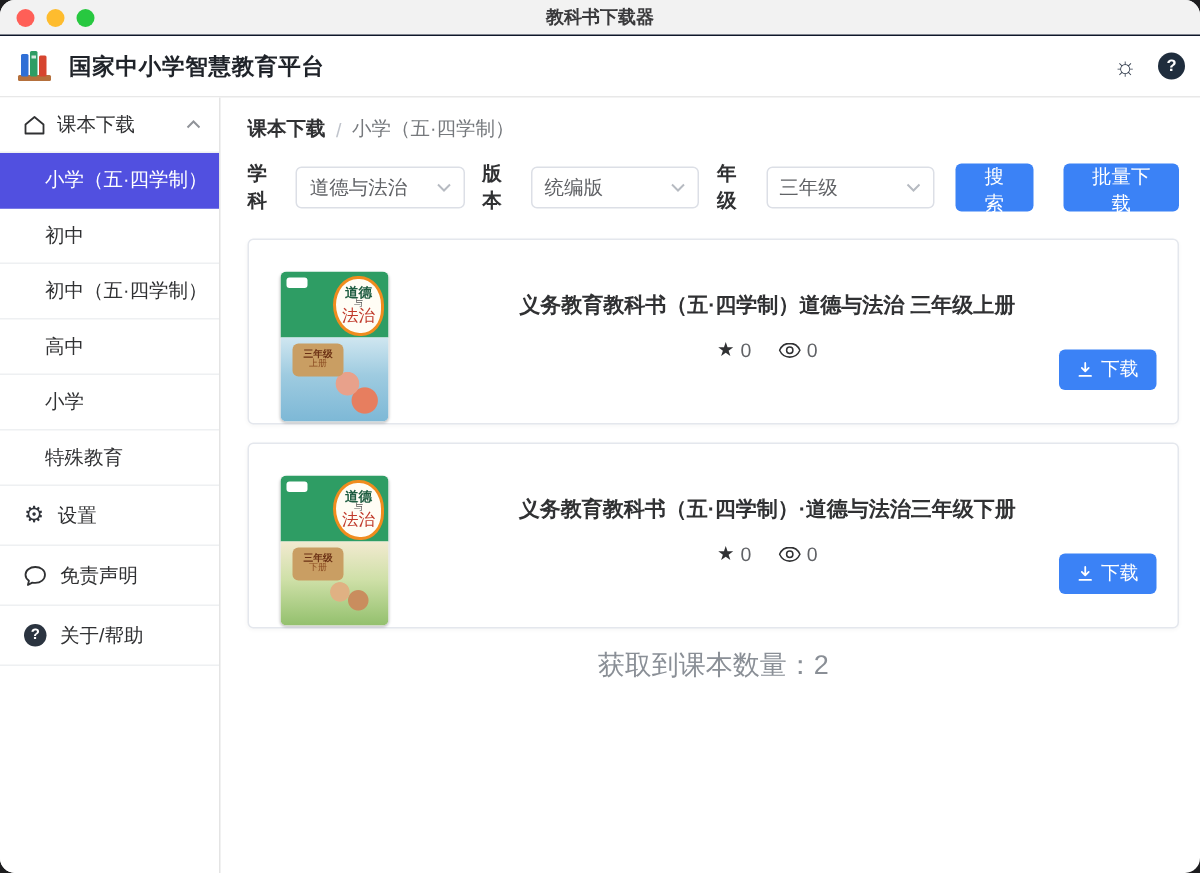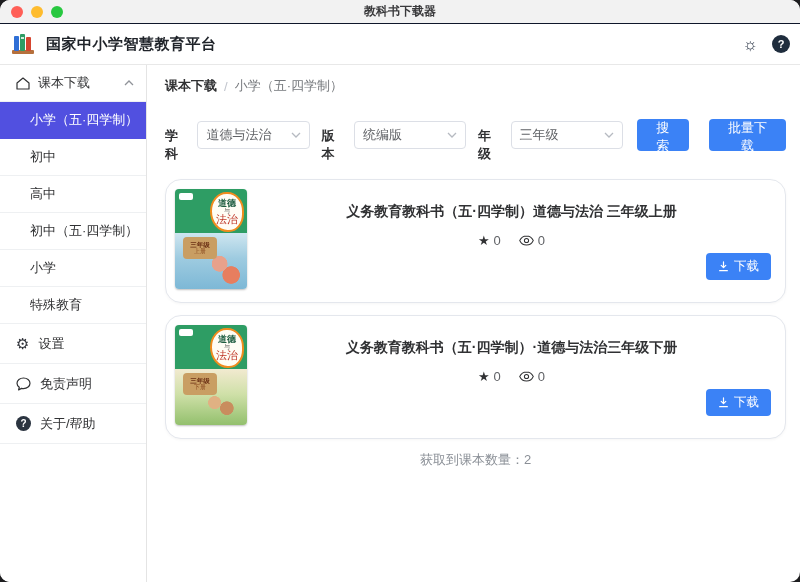--- a/index.html
+++ b/index.html
@@ -34,28 +34,28 @@
   .qmark { width:15px; height:15px; border-radius:50%; background:#2b3440; color:#fff; font-size:10px; font-weight:700; display:flex; align-items:center; justify-content:center; }
 
   
   .main { flex:1; overflow:hidden; padding:12px 14px 0 18px; }
   .breadcrumb { font-size:13px; display:flex; gap:7px; align-items:center; margin-bottom:12px; }
   .bc-parent { color:#303133; font-weight:700; }
   .bc-sep { color:#c0c4cc; }
   .bc-current { color:#76797d; }
 
   .filter-row { display:flex; align-items:center; gap:8px; margin-bottom:16px; }
-  .f-label { font-size:13px; font-weight:700; color:#303133; margin-left:4px;margin-top:20px; }
+  .f-label { font-size:13px; font-weight:700; color:#303133; margin-left:4px; }
   .f-label:first-child { margin-left:0; }
   .select { width:118px; height:28px; border:1px solid #dcdfe6; border-radius:4px; display:flex; align-items:center; padding:0 8px; font-size:13px; color:#606266; background:#fff; cursor:pointer; }
   .select .sel-chev { margin-left:auto; color:#b6bac1; }
   .btn { height:32px; border:none; border-radius:4px; background:#3b82f6; color:#fff; font-size:13px; padding:0 14px; cursor:pointer; font-family:inherit; margin-left:6px; }
   .btn.batch { margin-left:12px; }
 
-  .card { border:1px solid #e4e7ed; border-radius:16px; background:#fff; box-shadow:0 1px 3px rgba(0,0,0,.04); height:124px; margin-bottom:12px; display:flex; padding:9px; position:relative; }
+  .card { border:1px solid #e4e7ed; border-radius:4px; background:#fff; box-shadow:0 1px 3px rgba(0,0,0,.04); height:124px; margin-bottom:12px; display:flex; padding:21px; position:relative; }
 
   
   .cover { width:72px; height:100px; border-radius:4px; overflow:hidden; flex:0 0 auto; position:relative; box-shadow:0 1px 2px rgba(0,0,0,.25); }
   .cover-top { height:44%; background:#2e9d64; position:relative; }
   .cover-logo { position:absolute; top:4px; left:4px; width:14px; height:7px; background:#fff; border-radius:2px; }
   .cover-blob { position:absolute; top:3px; right:3px; width:34px; height:40px; background:#fffdf5; border:2px solid #f08c1e; border-radius:50% 50% 46% 54%; display:flex; flex-direction:column; align-items:center; justify-content:center; line-height:1; }
   .cover-blob .t1 { font-size:9px; font-weight:700; color:#1e5c40; }
   .cover-blob .conj { font-size:6px; color:#555; }
   .cover-blob .t2 { font-size:11px; font-weight:400; color:#c03a2b; }
   .grade-tag { position:absolute; top:48%; left:8px; width:34px; height:22px; background:#c99e63; border-radius:4px; display:flex; flex-direction:column; align-items:center; justify-content:center; line-height:1.2; }
@@ -71,21 +71,21 @@
       radial-gradient(circle at 72% 70%, #c98d5e 0 10%, transparent 11%),
       linear-gradient(180deg,#f2ead0 0%, #cfe0a8 45%, #93c06d 100%); }
 
   .card-text { flex:1; display:flex; flex-direction:column; align-items:center; padding-top:14px; }
   .book-title { font-size:14px; font-weight:700; color:#303133; text-align:center; }
   .stats { display:flex; align-items:center; gap:18px; margin-top:12px; font-size:13px; color:#606266; }
   .stat { display:flex; align-items:center; gap:4px; }
   .star-glyph { color:#303133; font-size:13px; }
   .dl-btn { position:absolute; right:14px; bottom:22px; height:27px; border:none; border-radius:4px; background:#3b82f6; color:#fff; font-size:12.5px; padding:0 12px; display:flex; align-items:center; gap:5px; cursor:pointer; font-family:inherit; }
 
-  .result-count { text-align:center; font-size:13px; color:#8a8f96; margin-top:6px; }
+  .result-count { text-align:center; font-size:18px; color:#8a8f96; margin-top:6px; }
 </style>
 </head>
 <body>
 
 <div class="window">
 
   <div class="titlebar">
     <div class="titlebar-title">教科书下载器</div>
     <div class="lights">
       <span class="light red"></span>
@@ -122,24 +122,24 @@
         </svg>
       </div>
 
       <div class="side-item selected">
         <span>小学（五·四学制）</span>
       </div>
       <div class="side-item">
         <span>初中</span>
       </div>
       <div class="side-item">
+        <span>初中（五·四学制）</span>
+      </div>
+      <div class="side-item">
         <span>高中</span>
-      </div>
-      <div class="side-item">
-        <span>初中（五·四学制）</span>
       </div>
       <div class="side-item">
         <span>小学</span>
       </div>
       <div class="side-item">
         <span>特殊教育</span>
       </div>
 
       <div class="side-tool">
         <span class="gear-glyph">⚙</span>

